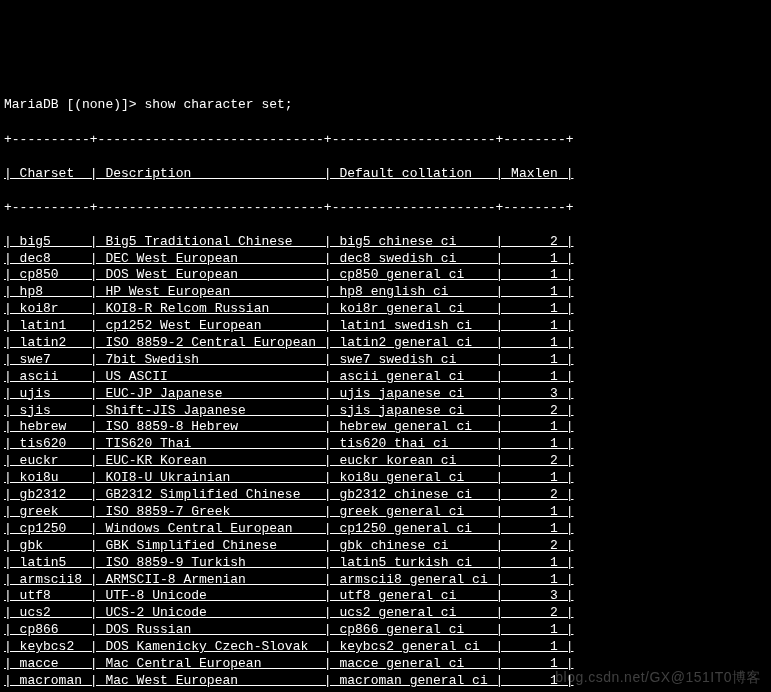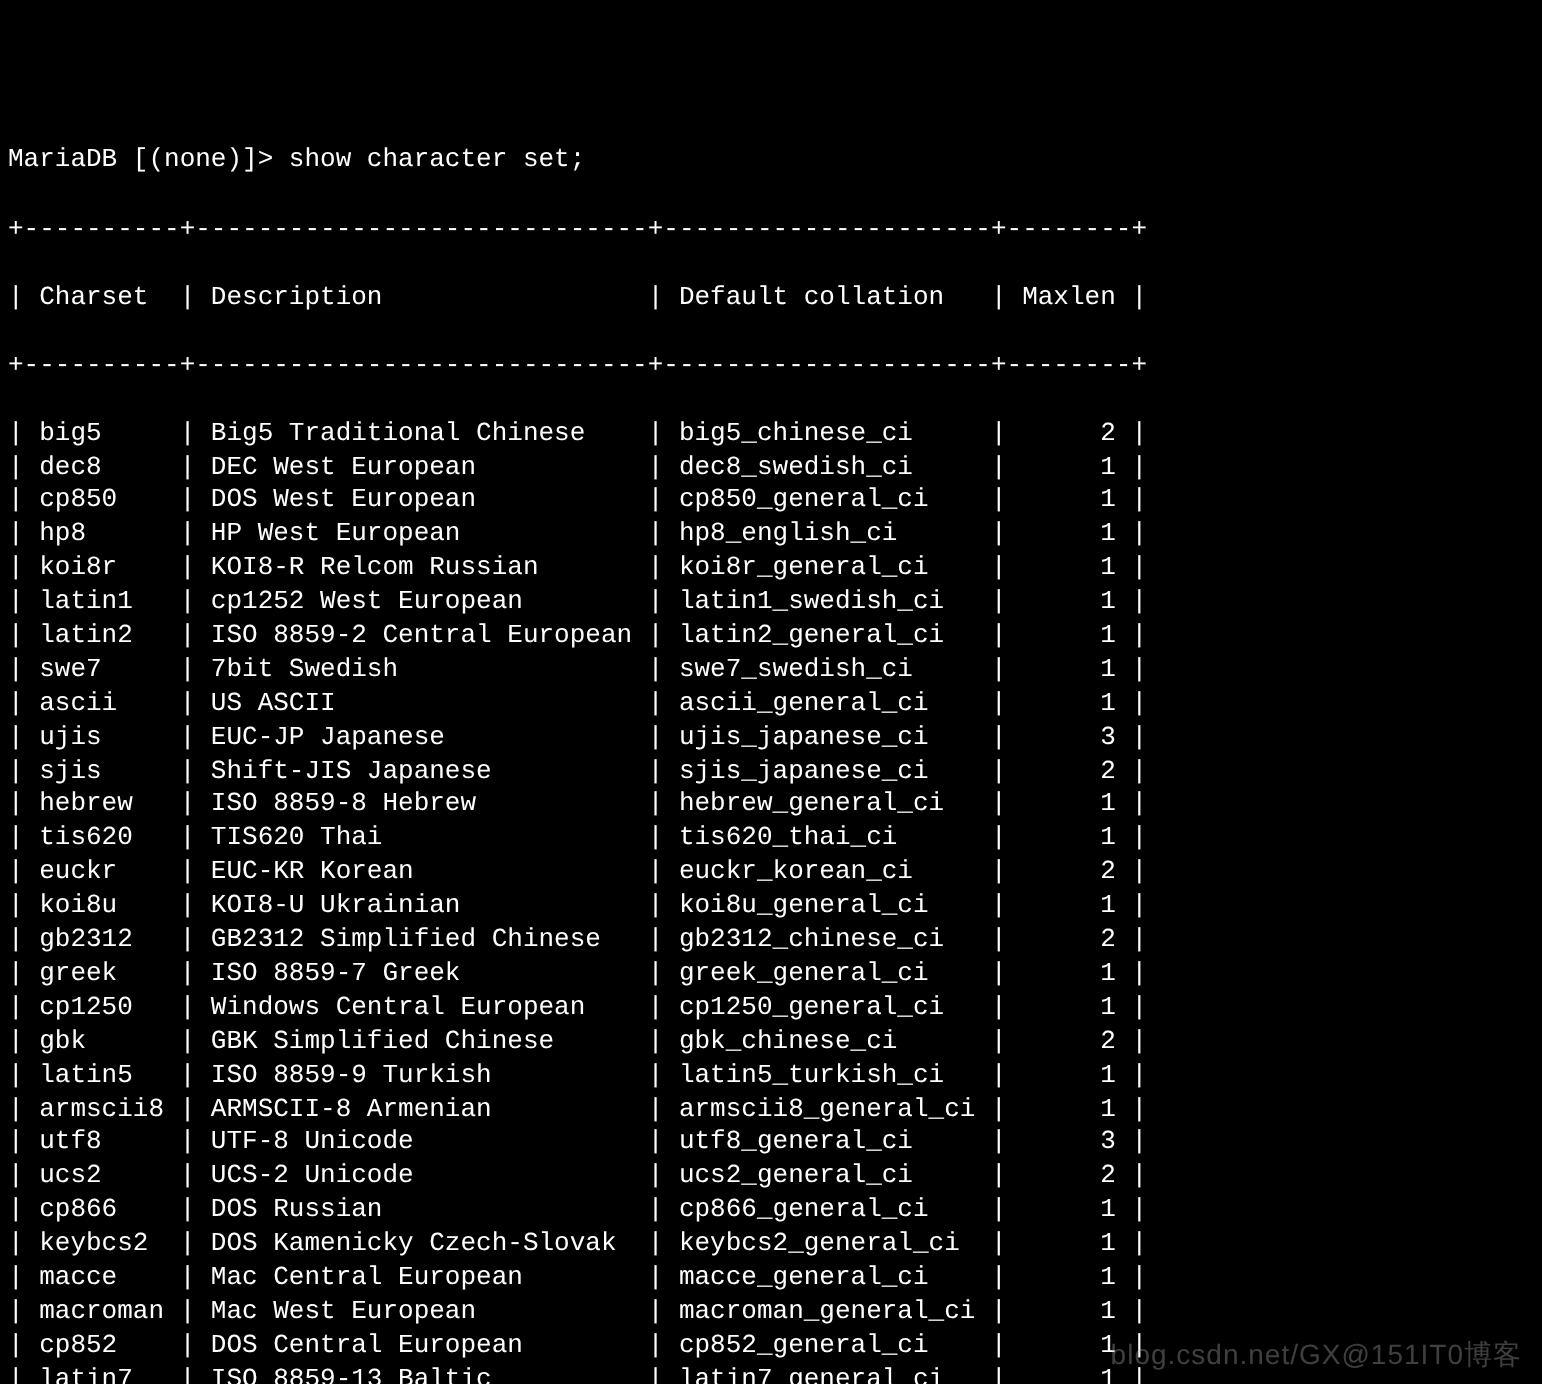--- a/index.html
+++ b/index.html
@@ -15,26 +15,28 @@
       padding: 4px;
       width: 771px;
       height: 692px;
       overflow: hidden;
       position: relative;
       white-space: pre;
       line-height: 1.3;
     }
     .prompt-line {
       margin-bottom: 2px;
+      margin-top: 25px;
     }
     .divider {
       letter-spacing: 0;
     }
     .header-row, .data-row {
       letter-spacing: 0;
+      text-decoration: underline;
     }
     .watermark {
       position: absolute;
       bottom: 6px;
       right: 10px;
       color: rgba(180, 180, 180, 0.35);
       font-size: 14px;
       font-family: Arial, sans-serif;
       letter-spacing: 0.5px;
     }

